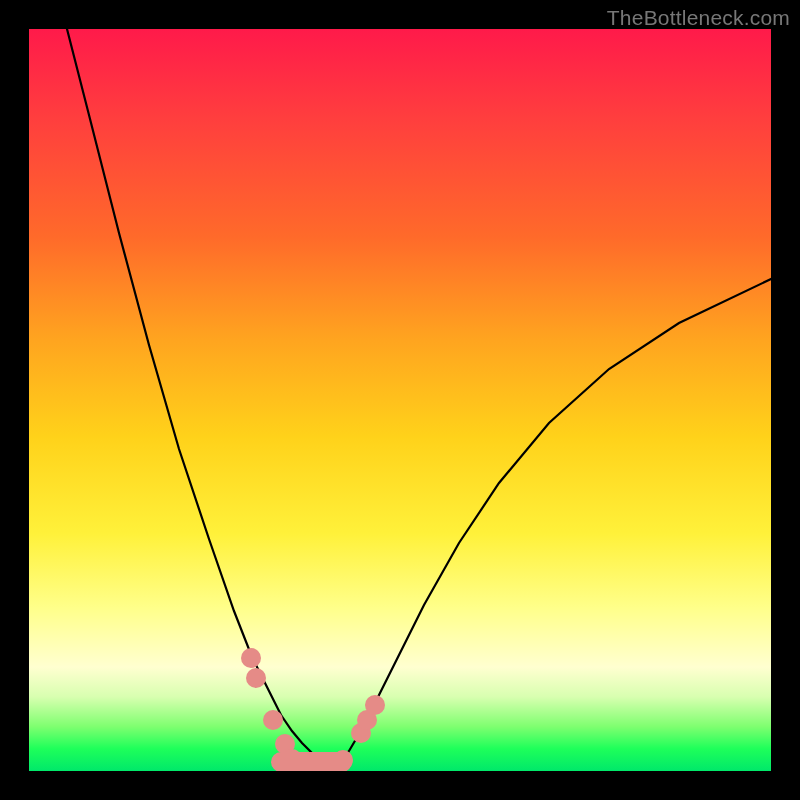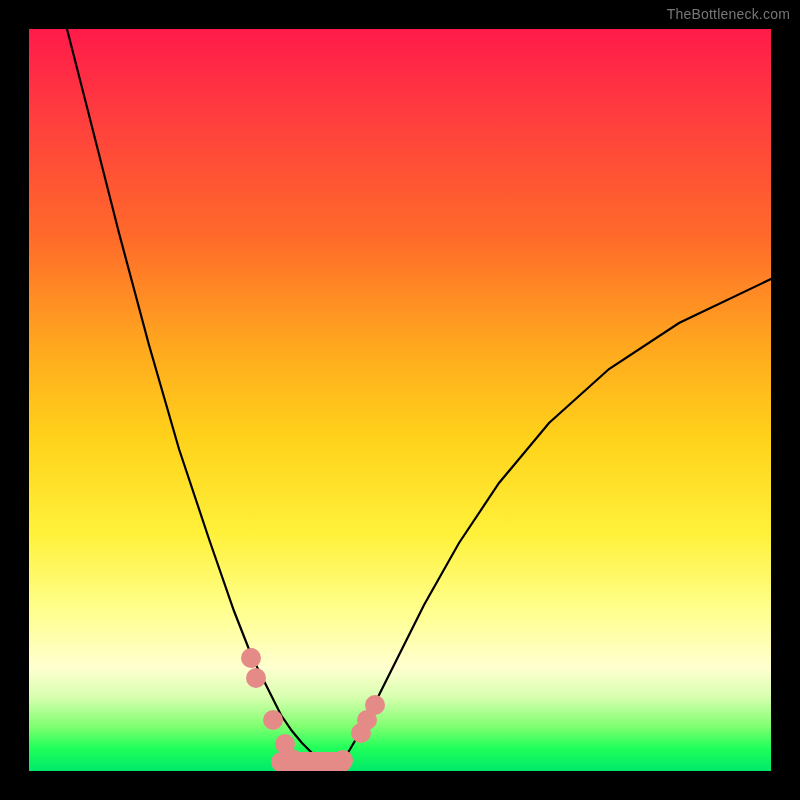--- a/index.html
+++ b/index.html
@@ -40,21 +40,21 @@
       #7fff70 94%,
       #1eff5a 97%,
       #00e86a 100%
     );
   }
   .watermark {
     position: absolute;
     top: 6px;
     right: 10px;
     color: #777;
-    font-size: 14px;
+    font-size: 21px;
     font-weight: 500;
     letter-spacing: 0.2px;
     user-select: none;
   }
   svg.overlay {
     position: absolute;
     left: 29px;
     top: 29px;
     width: 742px;
     height: 742px;

